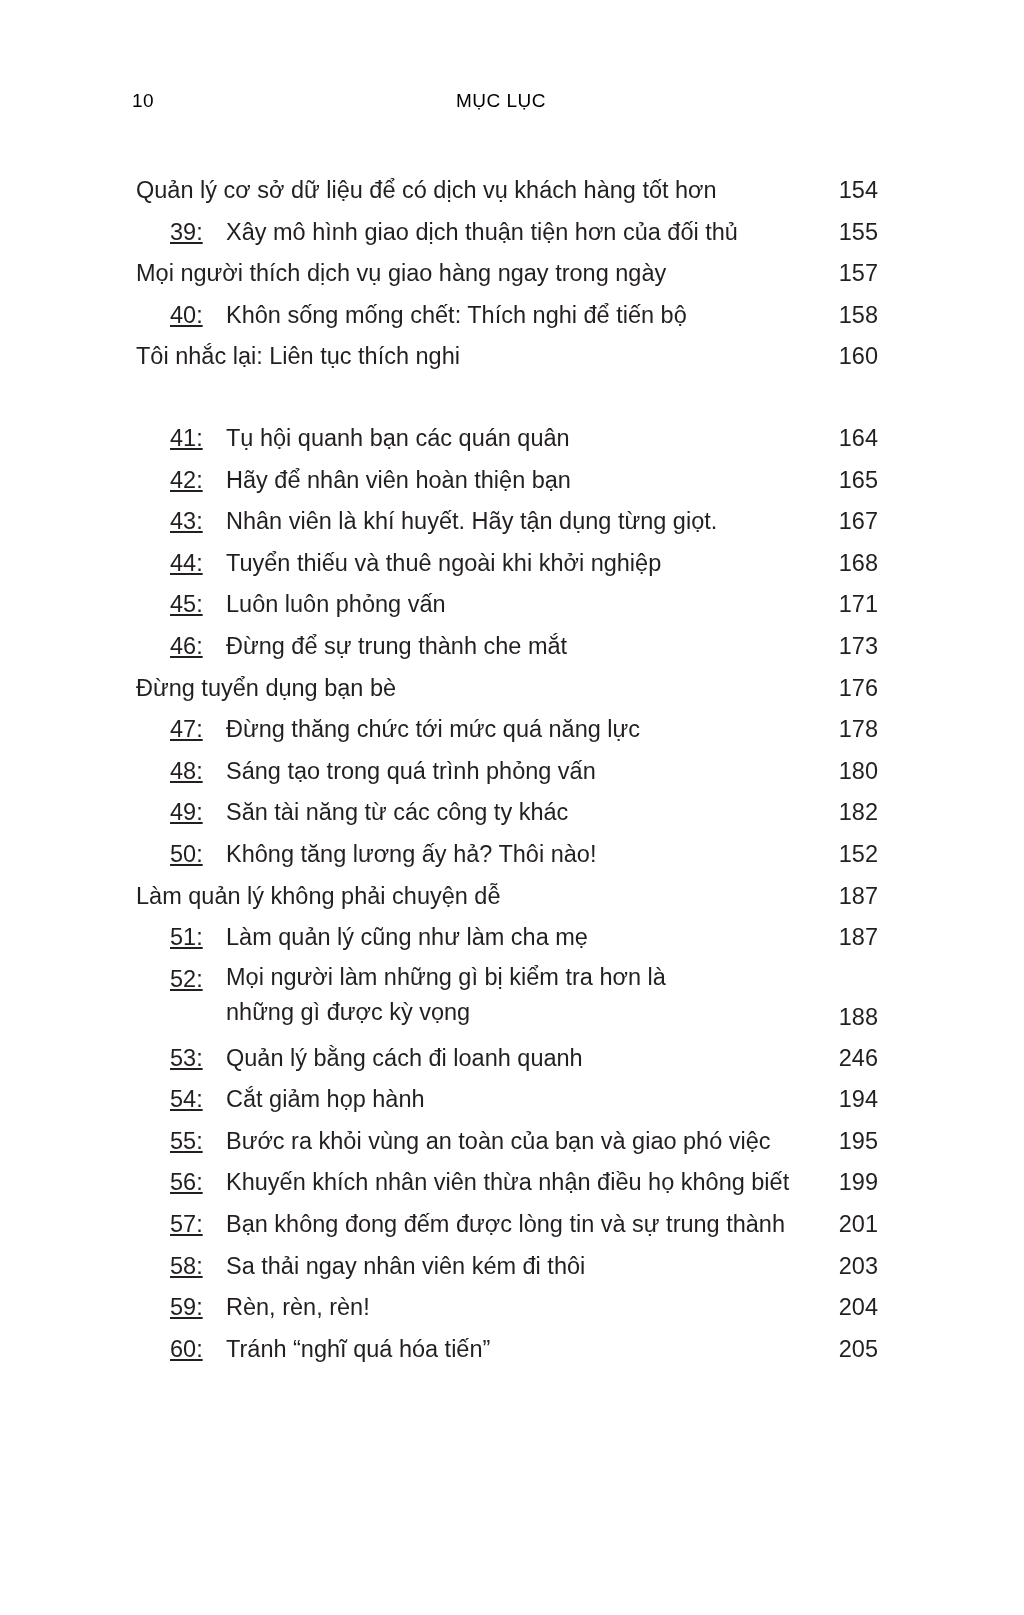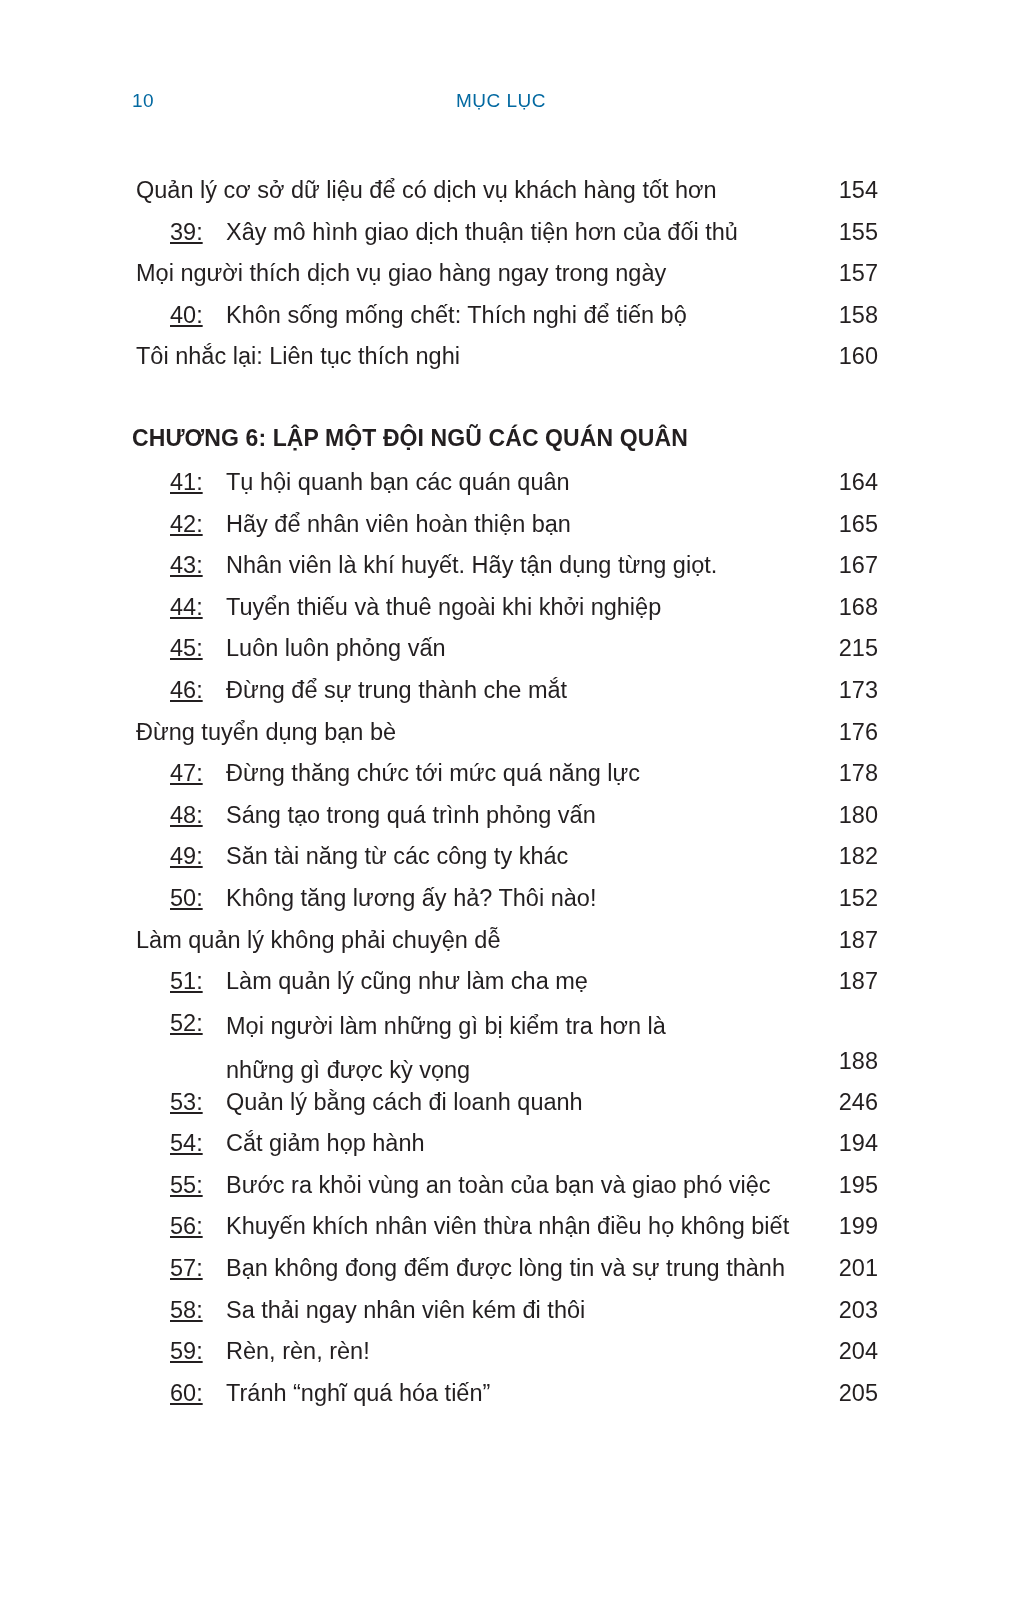--- a/index.html
+++ b/index.html
@@ -16,21 +16,21 @@
       font-family: "Liberation Sans", "DejaVu Sans", sans-serif;
     }
     .running-head {
       position: absolute;
       top: 88px;
       left: 0;
       width: 1024px;
       height: 30px;
       font-size: 19px;
       letter-spacing: 0.5px;
-      color: #0369a1;
+      color: #000000;
     }
     .page-number {
       position: absolute;
       left: 132px;
       top: 2px;
     }
     .running-title {
       position: absolute;
       left: 456px;
       top: 2px;
@@ -63,21 +63,21 @@
     }
     .toc-row .entry-page {
       position: absolute;
       right: 0;
     }
     .toc-row.multiline {
       height: 79px;
     }
     .toc-row.multiline .entry-title {
       white-space: pre-line;
-      line-height: 44px;
+      line-height: 35px;
       top: 1px;
     }
     .toc-row.multiline .entry-page {
       top: 38px;
     }
     .chapter-gap {
       height: 40px;
     }
     .toc-row.chapter {
       height: 44px;
@@ -118,23 +118,20 @@
     <span class="entry-title">Khôn sống mống chết: Thích nghi để tiến bộ</span>
     <span class="entry-page">158</span>
   </div>
   <div class="toc-row section">
     <span class="entry-title">Tôi nhắc lại: Liên tục thích nghi</span>
     <span class="entry-page">160</span>
   </div>
 
   <div class="chapter-gap"></div>
 
-  <div class="toc-row chapter">
-    <span class="entry-title">CHƯƠNG 6: LẬP MỘT ĐỘI NGŨ CÁC QUÁN QUÂN</span>
-  </div>
 
   <div class="toc-row item">
     <span class="entry-number">41:</span>
     <span class="entry-title">Tụ hội quanh bạn các quán quân</span>
     <span class="entry-page">164</span>
   </div>
   <div class="toc-row item">
     <span class="entry-number">42:</span>
     <span class="entry-title">Hãy để nhân viên hoàn thiện bạn</span>
     <span class="entry-page">165</span>
@@ -145,21 +142,21 @@
     <span class="entry-page">167</span>
   </div>
   <div class="toc-row item">
     <span class="entry-number">44:</span>
     <span class="entry-title">Tuyển thiếu và thuê ngoài khi khởi nghiệp</span>
     <span class="entry-page">168</span>
   </div>
   <div class="toc-row item">
     <span class="entry-number">45:</span>
     <span class="entry-title">Luôn luôn phỏng vấn</span>
-    <span class="entry-page">215</span>
+    <span class="entry-page">171</span>
   </div>
   <div class="toc-row item">
     <span class="entry-number">46:</span>
     <span class="entry-title">Đừng để sự trung thành che mắt</span>
     <span class="entry-page">173</span>
   </div>
   <div class="toc-row section">
     <span class="entry-title">Đừng tuyển dụng bạn bè</span>
     <span class="entry-page">176</span>
   </div>

